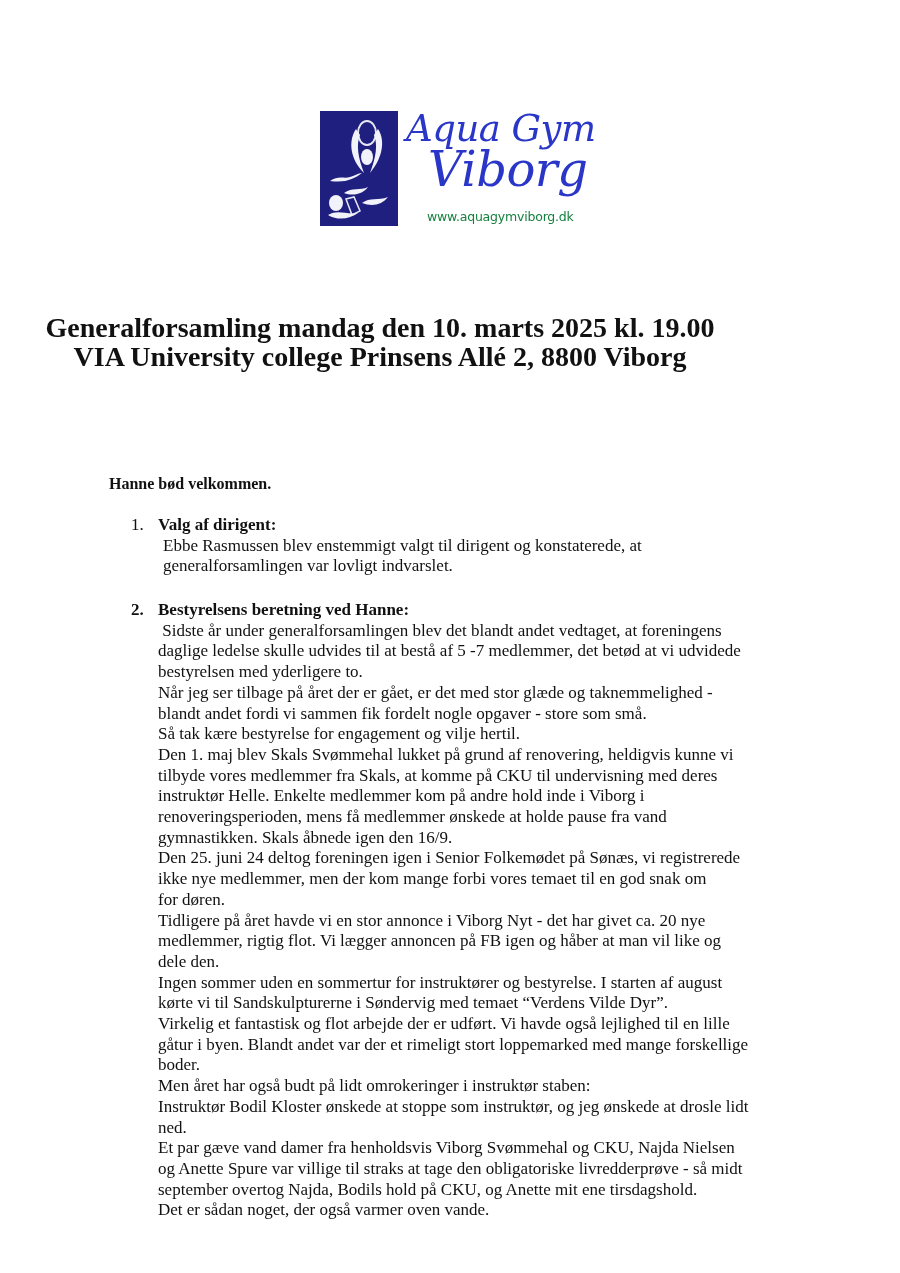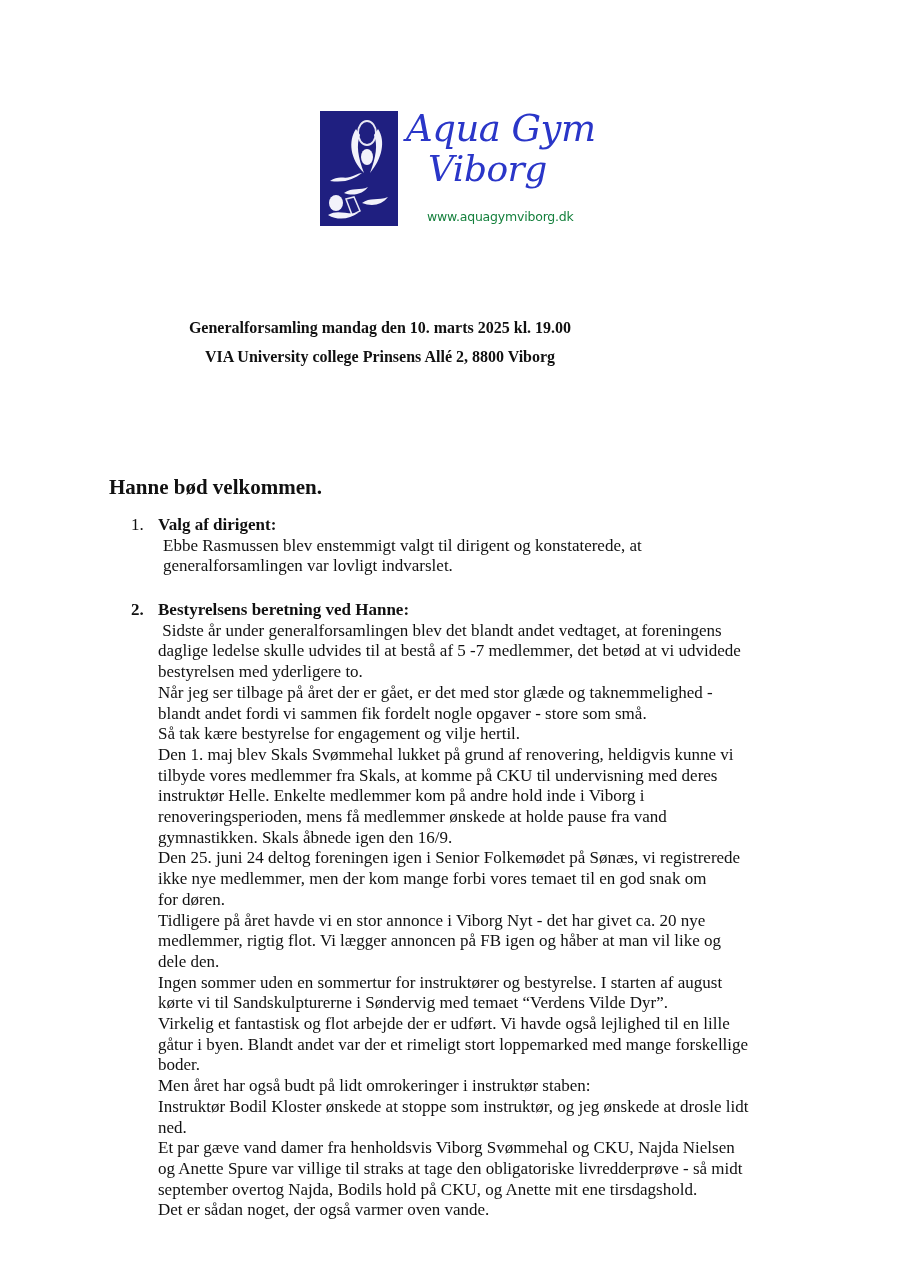--- a/index.html
+++ b/index.html
@@ -4,26 +4,26 @@
   <style>
     html, body { margin: 0; padding: 0; background: #ffffff; }
     body { width: 900px; height: 1273px; position: relative; overflow: hidden;
            font-family: "Liberation Serif", "DejaVu Serif", serif; color: #111; }
     .logo { position: absolute; left: 320px; top: 111px; width: 262px; height: 118px; }
     .logo-mark { position: absolute; left: 0; top: 0; width: 78px; height: 115px; background: #1f1f80; }
     .logo-mark svg { width: 78px; height: 115px; display: block; }
     .logo-title { position: absolute; left: 86px; top: -2px; font-family: "DejaVu Serif", serif;
                   font-style: italic; color: #2a36c8; font-size: 37px; line-height: 40px;
                   letter-spacing: -0.5px; white-space: nowrap; }
-    .logo-title .l2 { display: block; padding-left: 22px; font-size: 36px; }
+    .logo-title .l2 { display: block; padding-left: 22px; font-size: 48px; }
     .logo-url { position: absolute; left: 107px; top: 98px; font-family: "DejaVu Sans", sans-serif;
                 font-size: 12.5px; color: #15803d; white-space: nowrap; letter-spacing: -0.2px; }
     .heading { position: absolute; left: 0; top: 313px; width: 760px; text-align: center;
-               font-weight: bold; font-size: 16px; line-height: 29px; }
-    .greeting { position: absolute; left: 109px; top: 475px; font-weight: bold; font-size: 21px; }
+               font-weight: bold; font-size: 28px; line-height: 29px; }
+    .greeting { position: absolute; left: 109px; top: 475px; font-weight: bold; font-size: 16px; }
     .item { position: absolute; left: 0; width: 900px; font-size: 17px; line-height: 20.7px; }
     .item .num { position: absolute; left: 131px; top: 0; }
     .item .num.n1 { font-weight: normal; }
     .item .num.n2 { font-weight: bold; }
     .item .title { position: absolute; left: 158px; top: 0; font-weight: bold; }
     .item .body { position: absolute; left: 158px; top: 20.7px; width: 640px; }
     .item .body .ln { display: block; white-space: nowrap; }
     #item1 { top: 515px; }
     #item1 .body { left: 163px; }
     #item2 { top: 600px; }

